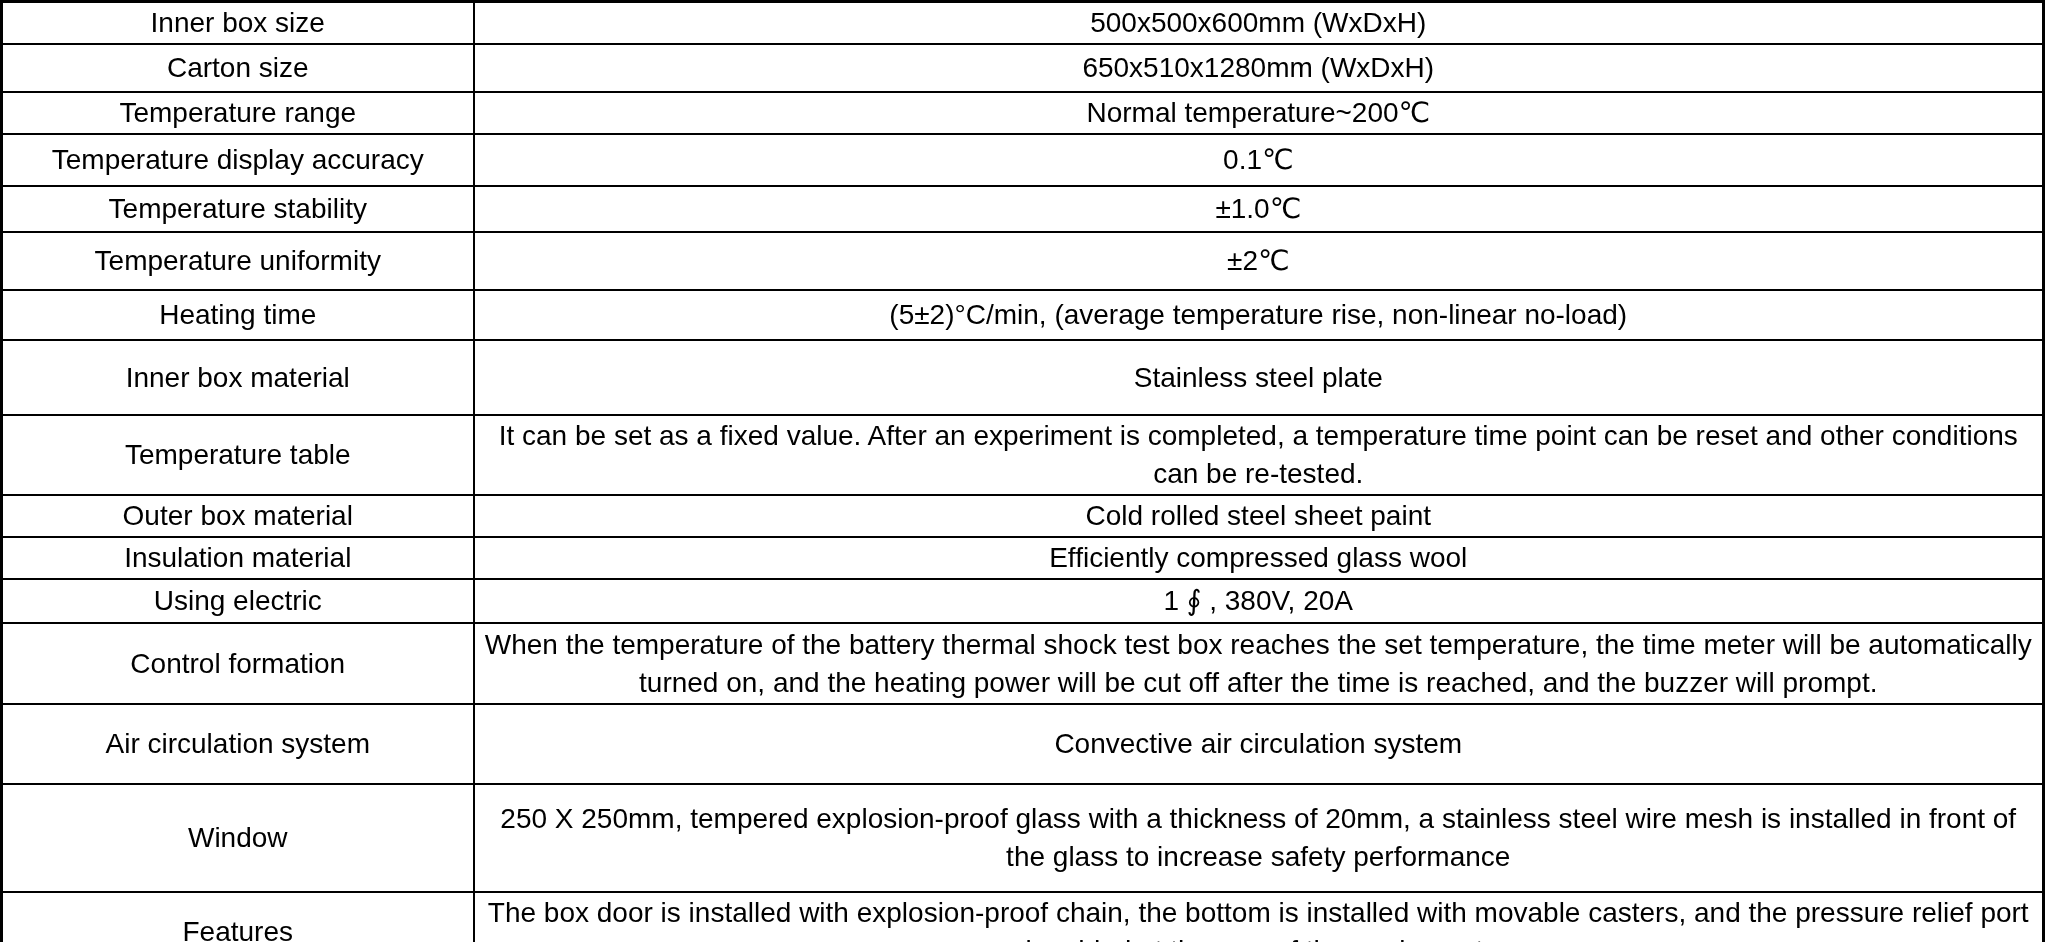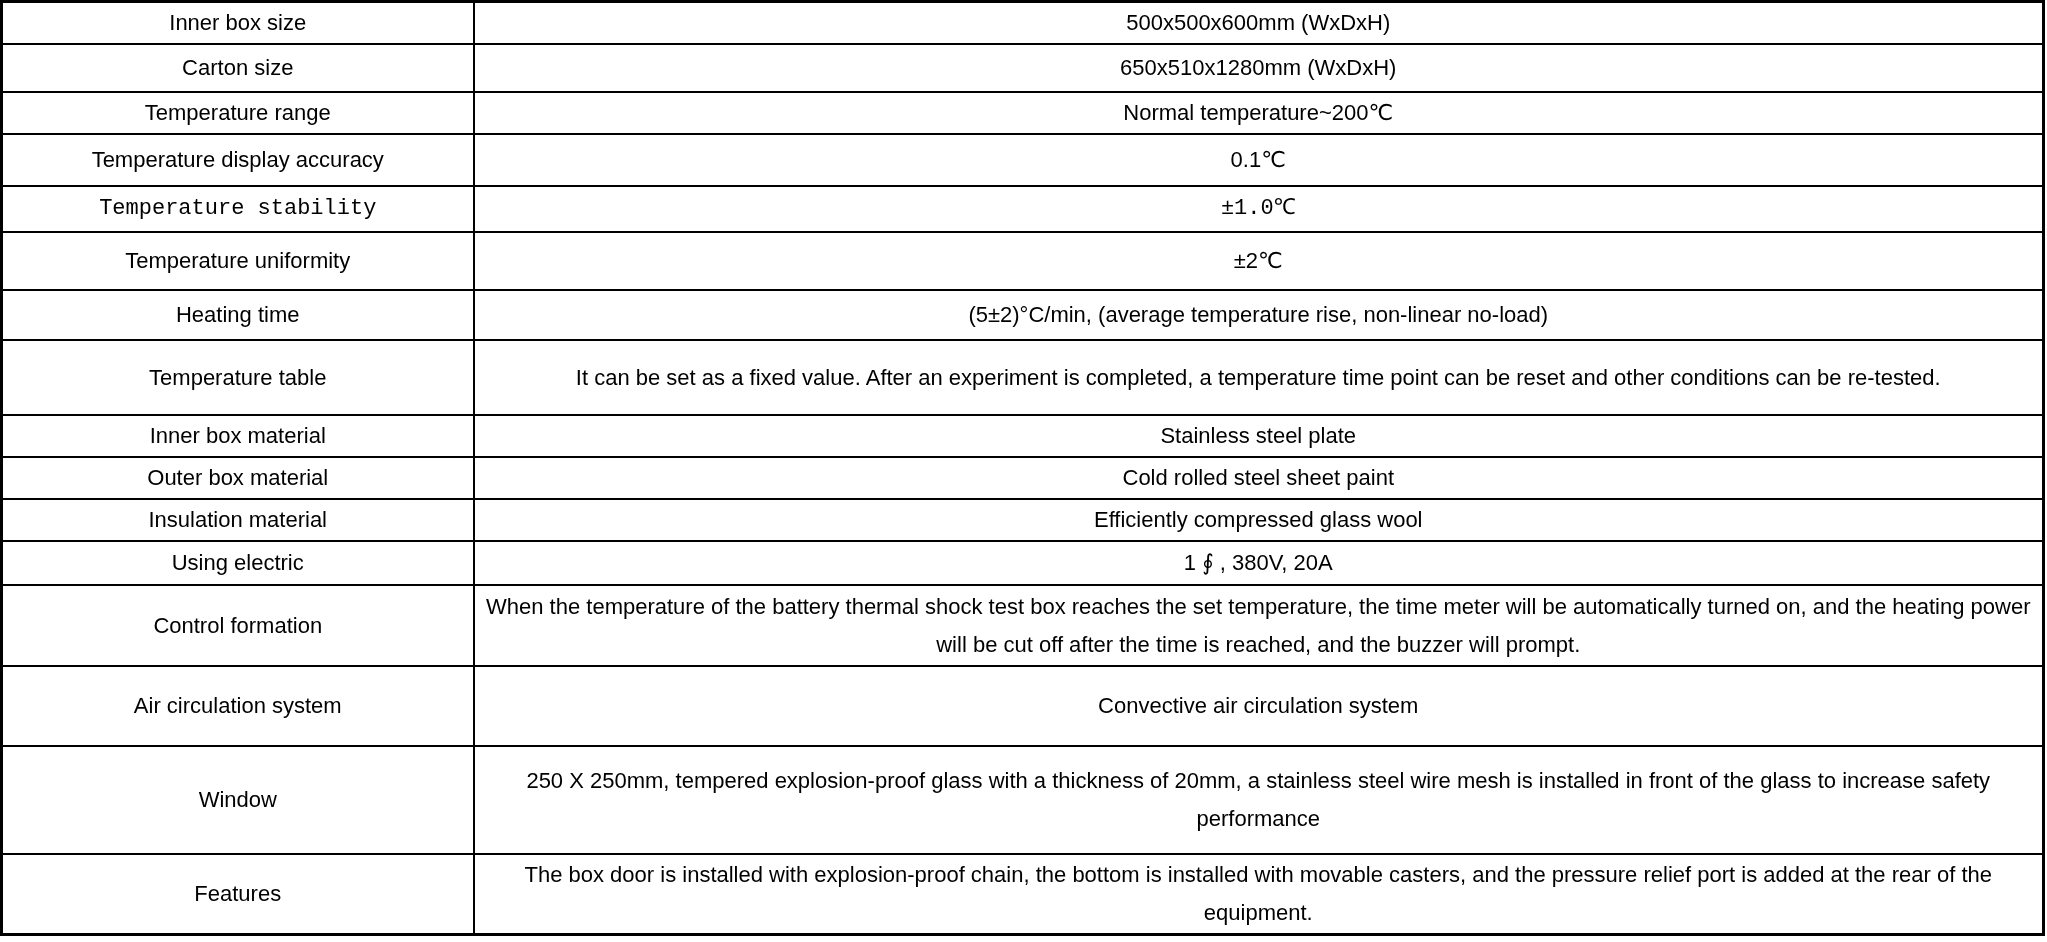--- a/index.html
+++ b/index.html
@@ -15,32 +15,32 @@
     border-collapse: collapse;
     table-layout: fixed;
     width: 2045px;
     border: 3px solid #000000;
   }
   table.spec-table col.col-label { width: 472px; }
   table.spec-table td {
     border: 2px solid #000000;
     text-align: center;
     vertical-align: middle;
-    font-size: 22px;
+    font-size: 28px;
     line-height: 38px;
     padding: 1px 10px;
     overflow: hidden;
   }
   td.label-cell { padding: 1px 6px; }
   
   tbody tr:nth-child(1)  { height: 42px; }
   tbody tr:nth-child(2)  { height: 48px; }
   tbody tr:nth-child(3)  { height: 35px; }
   tbody tr:nth-child(4)  { height: 52px; }
-  tbody tr:nth-child(5)  { height: 46px; font-family: Liberation Mono, monospace; }
+  tbody tr:nth-child(5)  { height: 46px; }
   tbody tr:nth-child(6)  { height: 58px; }
   tbody tr:nth-child(7)  { height: 50px; }
   tbody tr:nth-child(8)  { height: 75px; }
   tbody tr:nth-child(9)  { height: 41px; }
   tbody tr:nth-child(10) { height: 40px; }
   tbody tr:nth-child(11) { height: 41px; }
   tbody tr:nth-child(12) { height: 44px; }
   tbody tr:nth-child(13) { height: 81px; }
   tbody tr:nth-child(14) { height: 80px; }
   tbody tr:nth-child(15) { height: 108px; }
@@ -77,26 +77,26 @@
     </tr>
     <tr>
       <td class="label-cell">Temperature uniformity</td>
       <td class="value-cell">±2℃</td>
     </tr>
     <tr>
       <td class="label-cell">Heating time</td>
       <td class="value-cell">(5±2)°C/min, (average temperature rise, non-linear no-load)</td>
     </tr>
     <tr>
+      <td class="label-cell">Inner box material</td>
+      <td class="value-cell">Stainless steel plate</td>
+    </tr>
+    <tr>
       <td class="label-cell">Temperature table</td>
       <td class="value-cell">It can be set as a fixed value. After an experiment is completed, a temperature time point can be reset and other conditions can be re-tested.</td>
-    </tr>
-    <tr>
-      <td class="label-cell">Inner box material</td>
-      <td class="value-cell">Stainless steel plate</td>
     </tr>
     <tr>
       <td class="label-cell">Outer box material</td>
       <td class="value-cell">Cold rolled steel sheet paint</td>
     </tr>
     <tr>
       <td class="label-cell">Insulation material</td>
       <td class="value-cell">Efficiently compressed glass wool</td>
     </tr>
     <tr>

